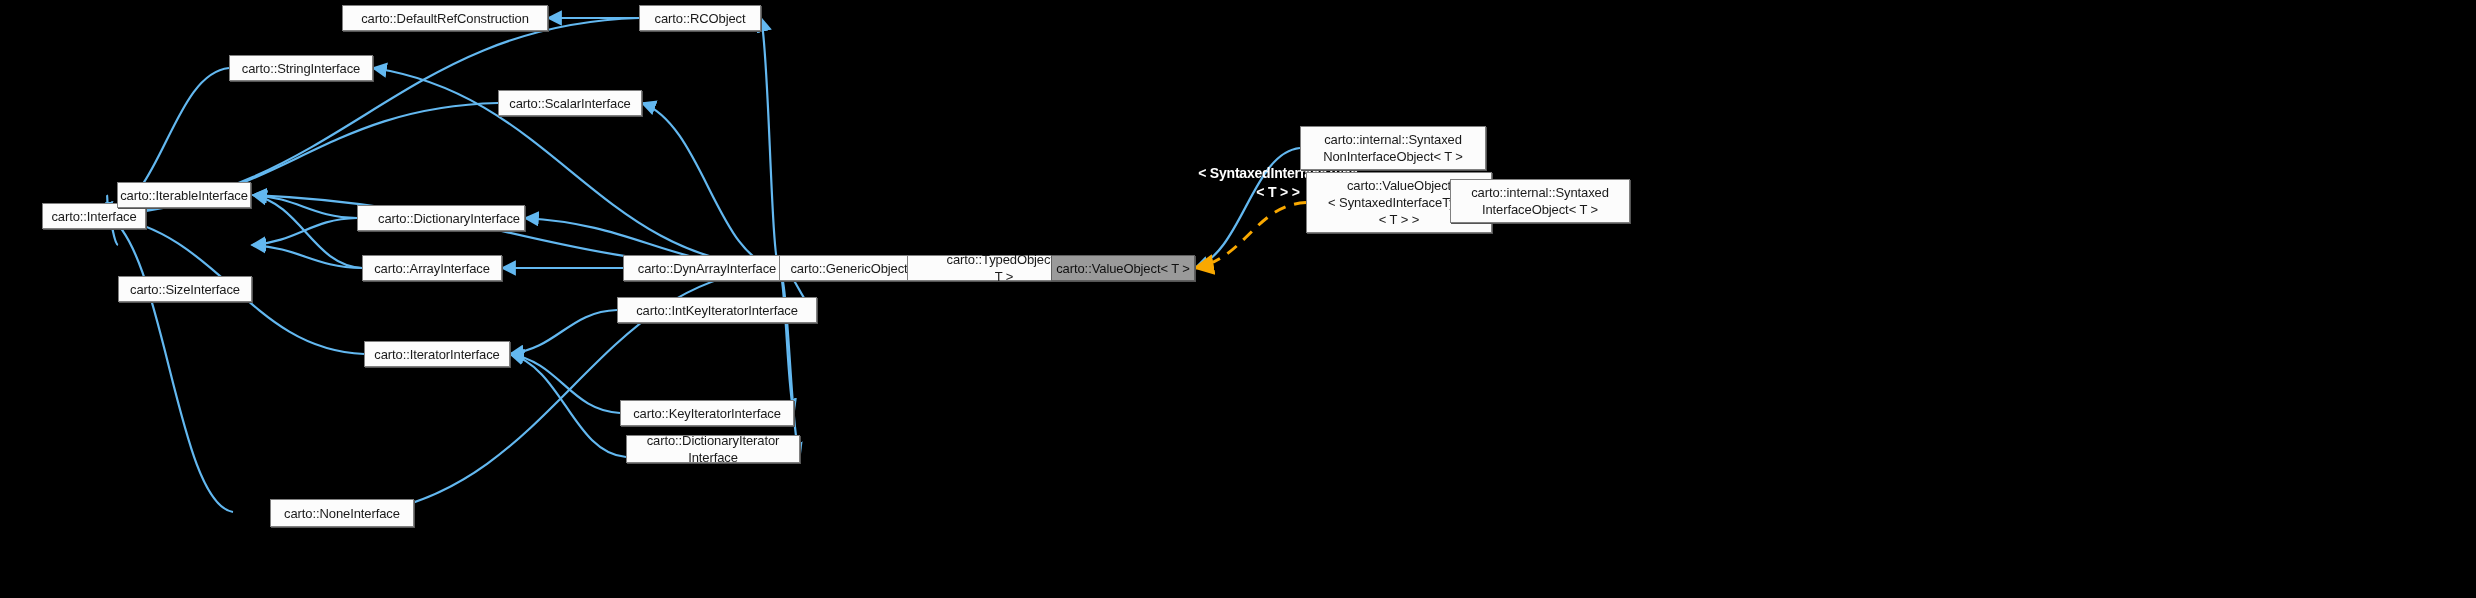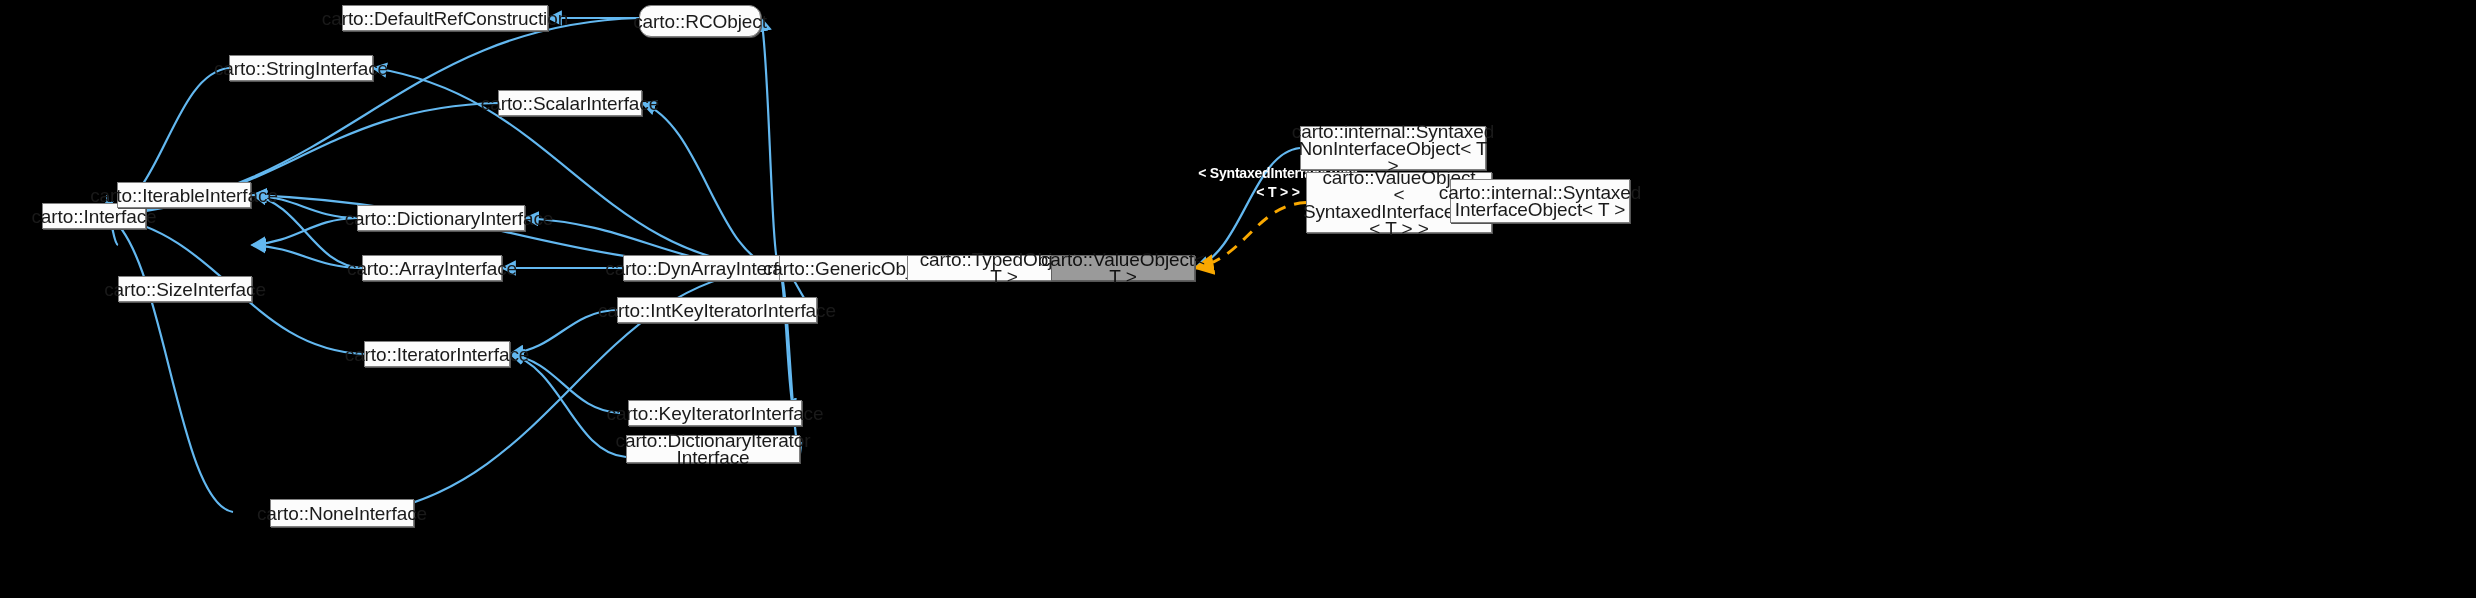--- a/index.html
+++ b/index.html
@@ -23,21 +23,21 @@
     height: 598px;
     pointer-events: none;
   }
   .node {
     position: absolute;
     box-sizing: border-box;
     background: #fcfcfc;
     border: 1px solid #808080;
     box-shadow: 1px 1px 0 0 #555555;
     color: #1a1a1a;
-    font-size: 19px;
+    font-size: 13px;
     line-height: 17px;
     display: flex;
     align-items: center;
     justify-content: center;
     text-align: center;
     white-space: pre-line;
     letter-spacing: -0.1px;
     z-index: 5;
   }
   .node.highlight {
@@ -107,24 +107,24 @@
     <div class="node" style="left: 118px; top: 232px; width: 134px; height: 26px; margin-top: 44px;">carto::SizeInterface</div>
     <div class="node" style="left: 229px; top: 55px; width: 144px; height: 26px;">carto::StringInterface</div>
     <div class="node" style="left: 233px; top: 499px; width: 144px; height: 28px; margin-left: 37px;">carto::NoneInterface</div>
     <div class="node" style="left: 342px; top: 5px; width: 206px; height: 26px;">carto::DefaultRefConstruction</div>
     <div class="node" style="left: 362px; top: 255px; width: 140px; height: 26px;">carto::ArrayInterface</div>
     <div class="node" style="left: 364px; top: 341px; width: 146px; height: 26px;">carto::IteratorInterface</div>
     <div class="node" style="left: 357px; top: 205px; width: 168px; height: 26px; padding-left: 16px;">carto::DictionaryInterface</div>
     <div class="node" style="left: 498px; top: 90px; width: 144px; height: 26px;">carto::ScalarInterface</div>
     <div class="node" style="left: 623px; top: 255px; width: 168px; height: 26px;">carto::DynArrayInterface</div>
     <div class="node" style="left: 617px; top: 297px; width: 200px; height: 26px;">carto::IntKeyIteratorInterface</div>
-    <div class="node" style="left: 620px; top: 400px; width: 174px; height: 26px; margin-left: 8px;">carto::KeyIteratorInterface</div>
+    <div class="node" style="left: 620px; top: 400px; width: 174px; height: 26px;">carto::KeyIteratorInterface</div>
     <div class="node" style="left: 626px; top: 435px; width: 174px; height: 28px;">carto::DictionaryIterator
 Interface</div>
-    <div class="node" style="left: 639px; top: 5px; width: 122px; height: 32px; border-radius: 12px;">carto::RCObject</div>
+    <div class="node" style="left: 639px; top: 5px; width: 122px; height: 26px;">carto::RCObject</div>
     <div class="node" style="left: 779px; top: 255px; width: 140px; height: 26px;">carto::GenericObject</div>
     <div class="node" style="left: 907px; top: 255px; width: 152px; height: 26px; padding-left: 42px;">carto::TypedObject&lt; T &gt;</div>
     <div class="node highlight" style="left: 1051px; top: 255px; width: 144px; height: 26px;">carto::ValueObject&lt; T &gt;</div>
     <div class="node" style="left: 1300px; top: 126px; width: 186px; height: 44px;">carto::internal::Syntaxed
 NonInterfaceObject&lt; T &gt;</div>
     <div class="node" style="left: 1306px; top: 172px; width: 186px; height: 61px;">carto::ValueObject
 &lt; SyntaxedInterfaceType
 &lt; T &gt; &gt;</div>
     <div class="node" style="left: 1450px; top: 179px; width: 180px; height: 44px;">carto::internal::Syntaxed
 InterfaceObject&lt; T &gt;</div>

